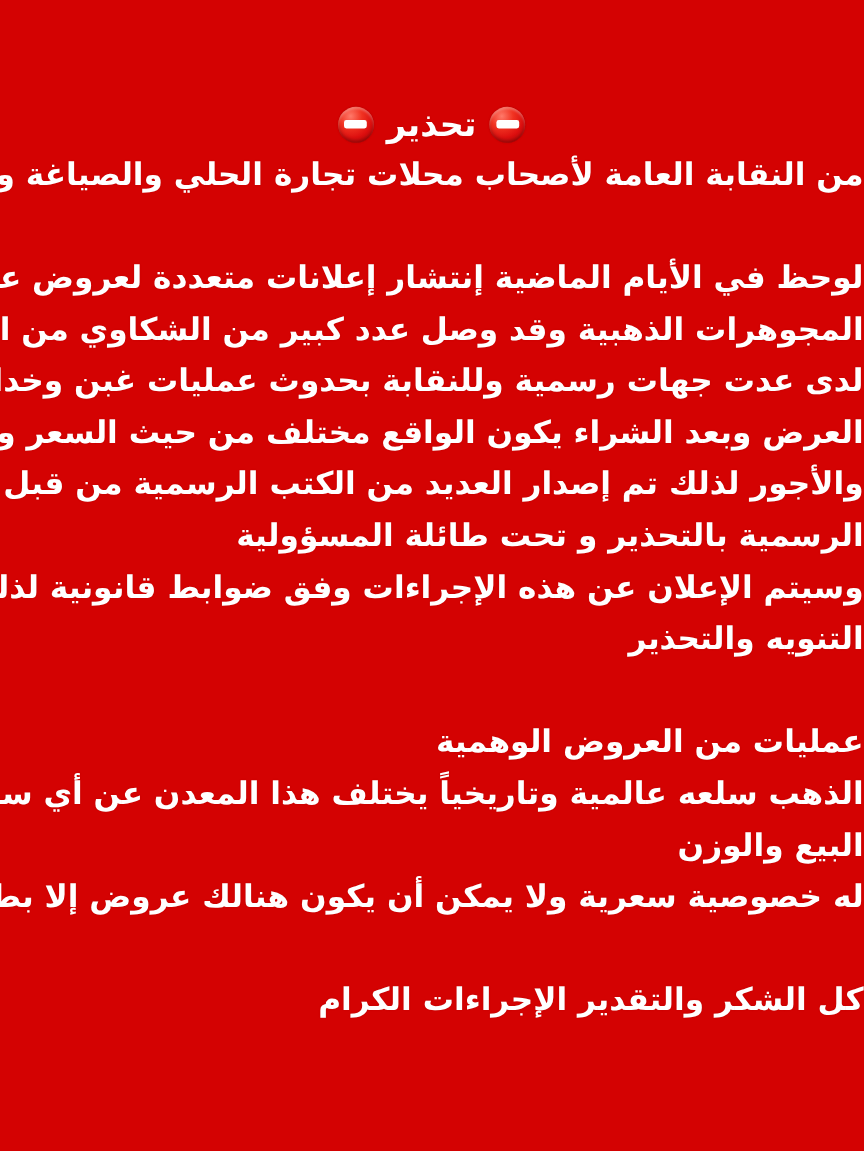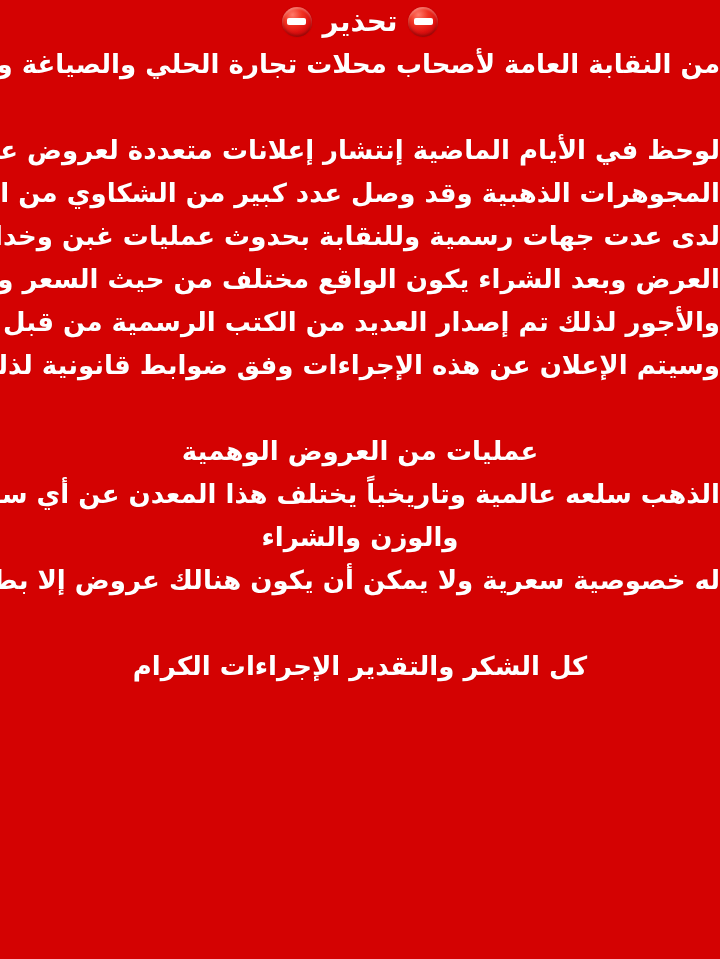--- a/index.html
+++ b/index.html
@@ -11,22 +11,23 @@
     height: 959px;
     background: #d40202;
     overflow: hidden;
     font-family: "DejaVu Sans", sans-serif;
     color: #ffffff;
     direction: rtl;
   }
   .poster {
     width: 720px;
     height: 959px;
+    padding-top: 82px;
     box-sizing: border-box;
-    text-align: center;
+    text-align: right;
   }
   .title-row {
     display: flex;
     justify-content: center;
     align-items: center;
     gap: 11px;
     height: 43px;
   }
   .title-text {
     font-size: 28px;
@@ -78,25 +79,27 @@
   </div>
 
   <div class="line">من النقابة العامة لأصحاب محلات تجارة الحلي والصياغة والمجوهرات</div>
 
   <div>
     <div class="line gap-above">لوحظ في الأيام الماضية إنتشار إعلانات متعددة لعروض على</div>
     <div class="line">المجوهرات الذهبية وقد وصل عدد كبير من الشكاوي من المواطنين</div>
     <div class="line">لدى عدت جهات رسمية وللنقابة بحدوث عمليات غبن وخداع بعمليات</div>
     <div class="line">العرض وبعد الشراء يكون الواقع مختلف من حيث السعر والوزن</div>
     <div class="line">والأجور لذلك تم إصدار العديد من الكتب الرسمية من قبل الجهات</div>
+    <div class="line">الرسمية بالتحذير و تحت طائلة المسؤولية</div>
     <div class="line">وسيتم الإعلان عن هذه الإجراءات وفق ضوابط قانونية لذلك وجب</div>
+    <div class="line">التنويه والتحذير</div>
   </div>
 
   <div>
     <div class="line gap-above">عمليات من العروض الوهمية</div>
     <div class="line">الذهب سلعه عالمية وتاريخياً يختلف هذا المعدن عن أي سلعه في</div>
-    <div class="line">والوزن والشراء</div>
+    <div class="line">البيع والوزن</div>
     <div class="line">له خصوصية سعرية ولا يمكن أن يكون هنالك عروض إلا بطرق ملتوية</div>
   </div>
 
   <div class="line gap-above">كل الشكر والتقدير الإجراءات الكرام</div>
 
 </div>
 
 </body></html>

